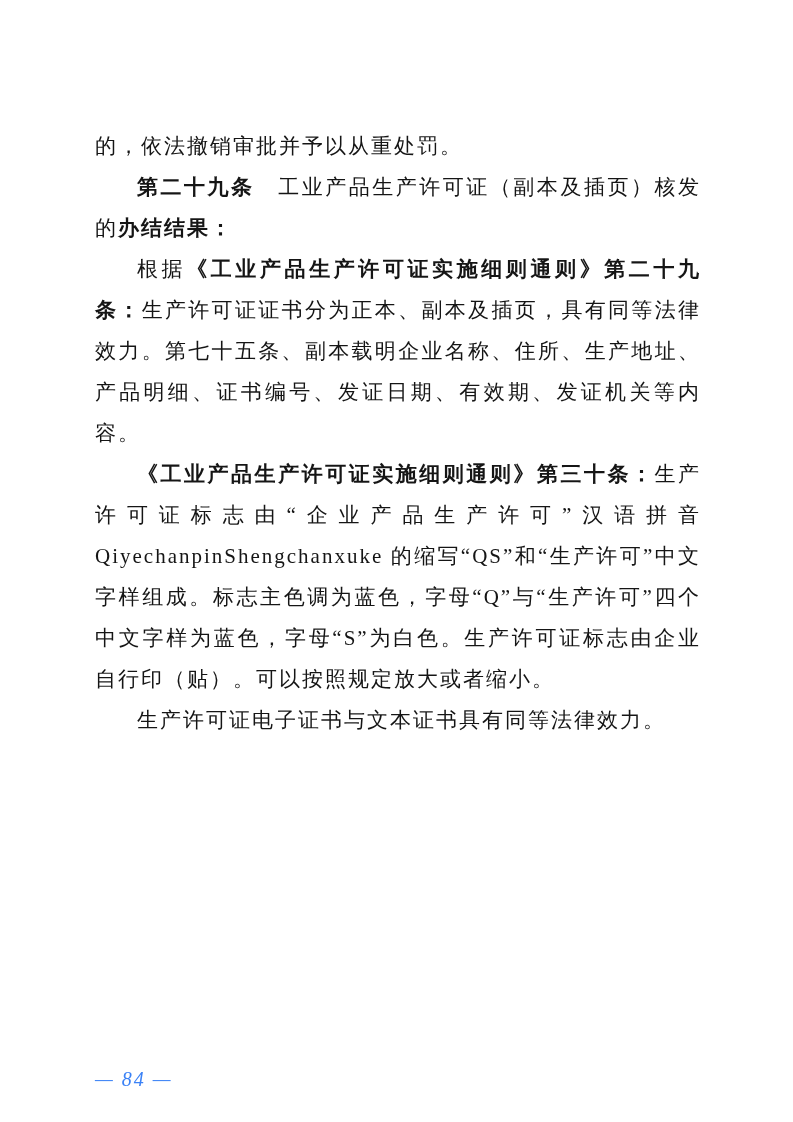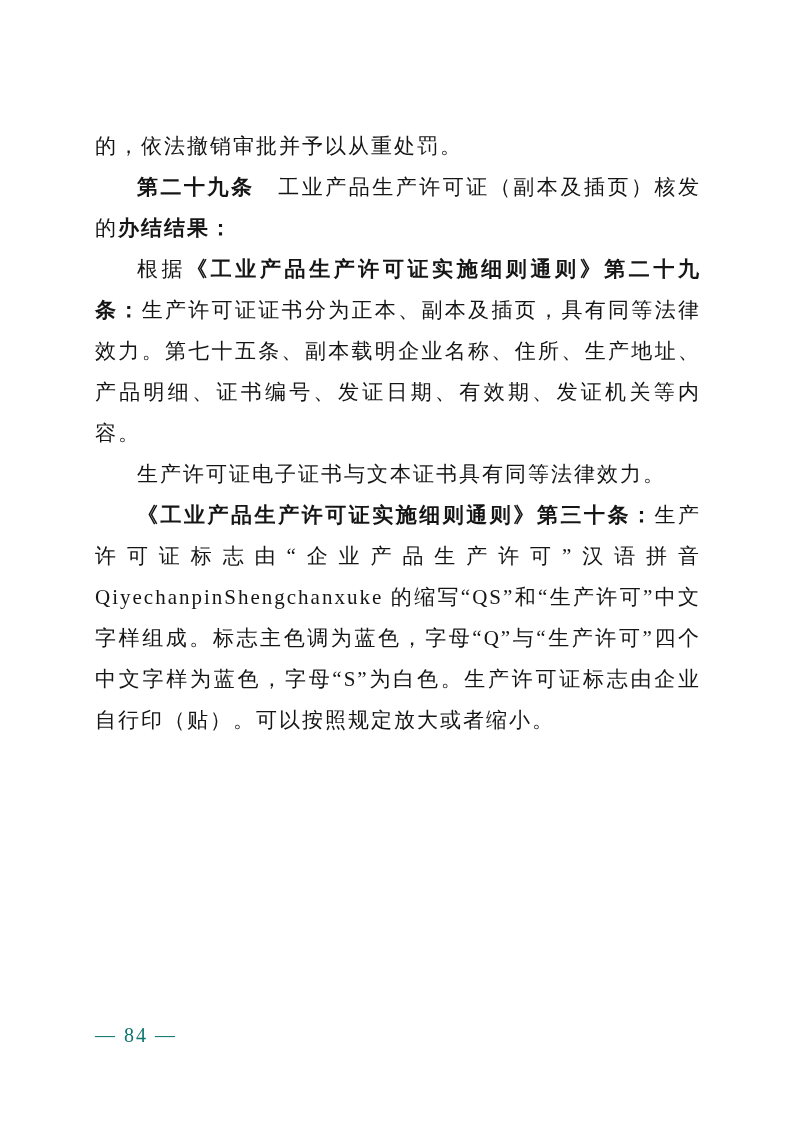--- a/index.html
+++ b/index.html
@@ -32,31 +32,32 @@
   }
   .para.indent {
     text-indent: 2em;
   }
   .bold {
     font-weight: bold;
   }
   .footer {
     position: absolute;
     left: 95px;
-    top: 1024px;
+    top: 1068px;
     font-size: 20px;
     letter-spacing: 2px;
-    color: #0f766e;
+    color: #3b82f6;
+    font-style: italic;
   }
 </style>
 </head>
 <body>
 
 <div class="page">
   <div class="content">
       <p class="para"><span>的，依法撤销审批并予以从重处罚。</span></p>
       <p class="para indent"><span class="bold">第二十九条</span><span>　工业产品生产许可证（副本及插页）核发的</span><span class="bold">办结结果：</span></p>
       <p class="para indent"><span>根据</span><span class="bold">《工业产品生产许可证实施细则通则》</span><span class="bold">第二十九条：</span><span>生产许可证证书分为正本、副本及插页，具有同等法律效力。第七十五条、副本载明企业名称、住所、生产地址、产品明细、证书编号、发证日期、有效期、发证机关等内容。</span></p>
+      <p class="para indent"><span class="bold">《工业产品生产许可证实施细则通则》</span><span class="bold">第三十条：</span><span>生产许可证标志由“企业产品生产许可”汉语拼音 QiyechanpinShengchanxuke 的缩写“QS”和“生产许可”中文字样组成。标志主色调为蓝色，字母“Q”与“生产许可”四个中文字样为蓝色，字母“S”为白色。生产许可证标志由企业自行印（贴）。可以按照规定放大或者缩小。</span></p>
       <p class="para indent"><span>生产许可证电子证书与文本证书具有同等法律效力。</span></p>
-      <p class="para indent"><span class="bold">《工业产品生产许可证实施细则通则》</span><span class="bold">第三十条：</span><span>生产许可证标志由“企业产品生产许可”汉语拼音 QiyechanpinShengchanxuke 的缩写“QS”和“生产许可”中文字样组成。标志主色调为蓝色，字母“Q”与“生产许可”四个中文字样为蓝色，字母“S”为白色。生产许可证标志由企业自行印（贴）。可以按照规定放大或者缩小。</span></p>
     </div>
   <div class="footer">— 84 —</div>
 </div>
 
 </body></html>

